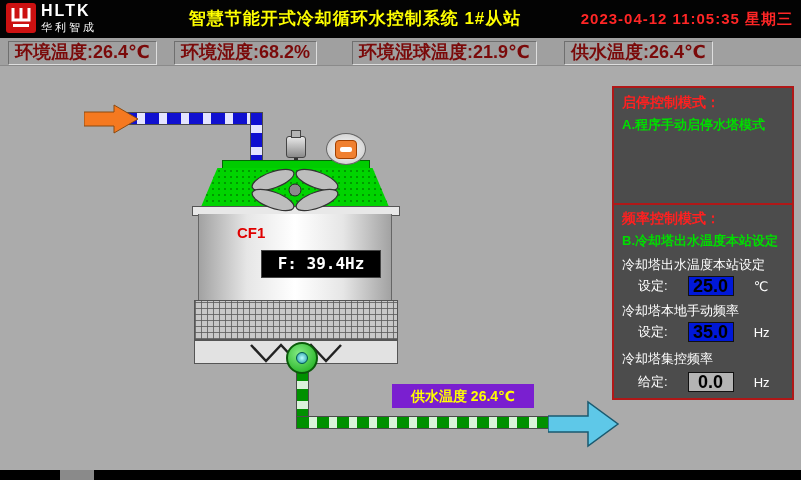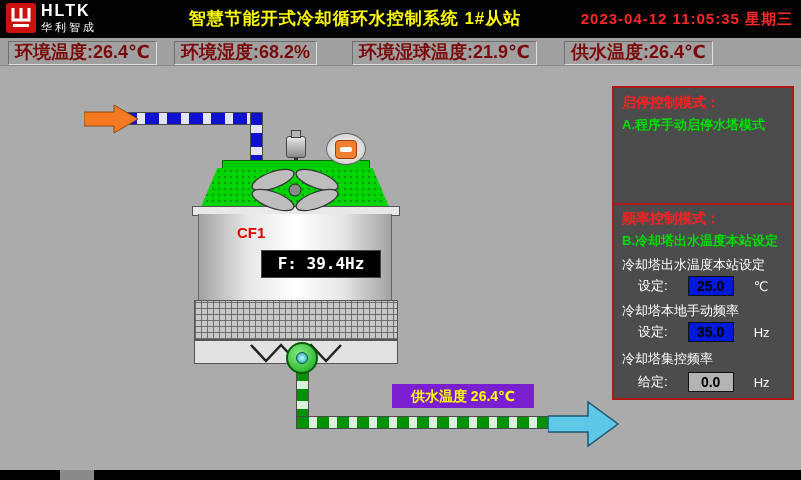--- a/index.html
+++ b/index.html
@@ -81,21 +81,21 @@
   
   .panel { position:absolute; left:612px; top:86px; width:182px; height:314px;
            background:#4c4c4c; border:2px solid #b01818; z-index:2; }
   .panel .p-title { position:absolute; left:8px; color:#ff2020; font-weight:bold; font-size:14px;text-align:center; }
   .panel .p-mode  { position:absolute; left:8px; color:#00dd00; font-weight:bold; font-size:13px; }
   .panel .p-label { position:absolute; left:8px; color:#ffffff; font-size:13px; }
   .panel .p-divider { position:absolute; left:0; top:115px; width:100%; border-top:2px solid #b01818; }
   .p-row { position:absolute; left:24px; display:flex; align-items:center; gap:20px;
            color:#ffffff; font-size:13px; }
   .val-box { width:46px; height:20px; line-height:18px; text-align:center;
-             border:1px solid #111; font-weight:bold; font-size:14px; }
+             border:1px solid #111; font-weight:bold; font-size:18px; }
   .box-blue { background:#0018d8; color:#000; }
   .box-gray { background:#b4b4b4; color:#000; }
 
   
   .bottombar { position:absolute; left:0; top:470px; width:801px; height:10px; background:#000; }
   .bottom-tab { position:absolute; left:60px; top:0; width:34px; height:10px; background:#8a8a8a; }
 </style>
 </head>
 <body>
 

